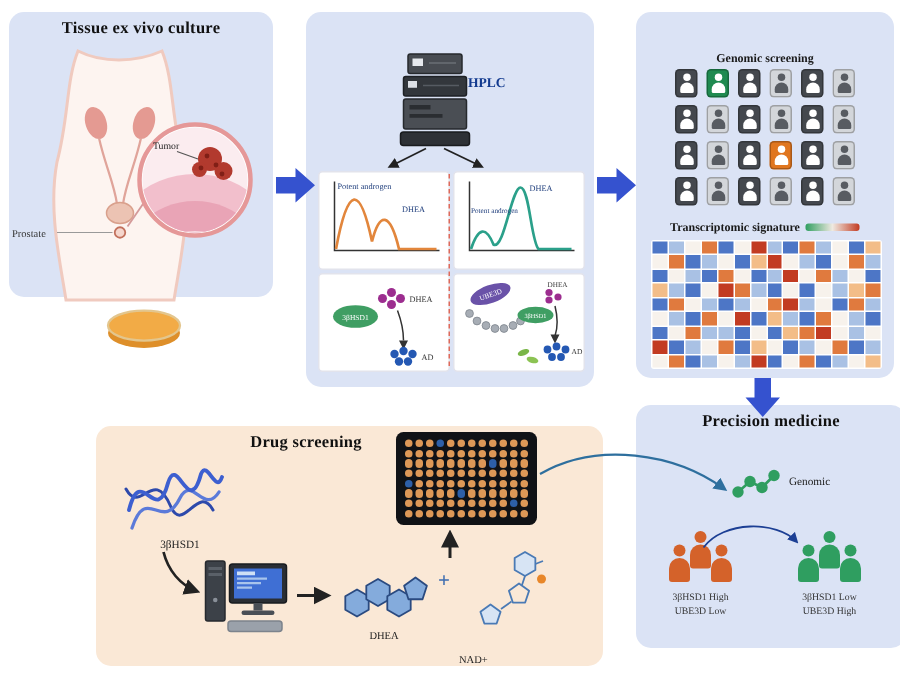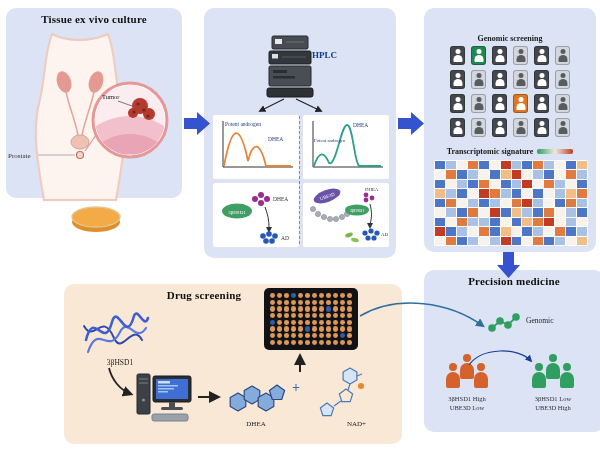--- a/index.html
+++ b/index.html
@@ -50,21 +50,21 @@
   .hm-cell{width:100%;height:100%}
 
   
   .protein-svg{position:absolute;left:16px;top:16px}
   .enzyme-label{position:absolute;left:26px;top:74px;width:60px;text-align:center;font-size:7.5px;color:#222}
   .computer-svg{position:absolute;left:72px;top:86px}
   .dhea-svg{position:absolute;left:162px;top:90px}
   .dhea-label{position:absolute;left:162px;top:136px;width:60px;text-align:center;font-size:7px;color:#222}
   .plus-sign{position:absolute;left:224px;top:96px;width:16px;text-align:center;font-size:14px;font-weight:700;color:#3e6db0}
   .nad-svg{position:absolute;left:242px;top:80px}
-  .nad-label{position:absolute;left:242px;top:136px;width:60px;text-align:right;font-size:7px;color:#222}
+  .nad-label{position:absolute;left:242px;top:152px;width:60px;text-align:left;font-size:7px;color:#222}
   .plate{position:absolute;left:200px;top:4px;width:94px;height:62px;background:#101216;border-radius:5px;
          padding:5px 6px;box-sizing:border-box}
   .well-grid{display:grid;grid-template-columns:repeat(12,1fr);gap:1.5px;width:100%;height:100%}
   .well{border-radius:50%;background:#dd9857}
   .well-blue{background:#2d5fa8}
 
   
   .equilin-svg{position:absolute;left:62px;top:38px}
   .equilin-label{position:absolute;left:102px;top:46px;font-size:7.5px;color:#222}
   .pgroup{position:absolute;width:46px;height:36px}

